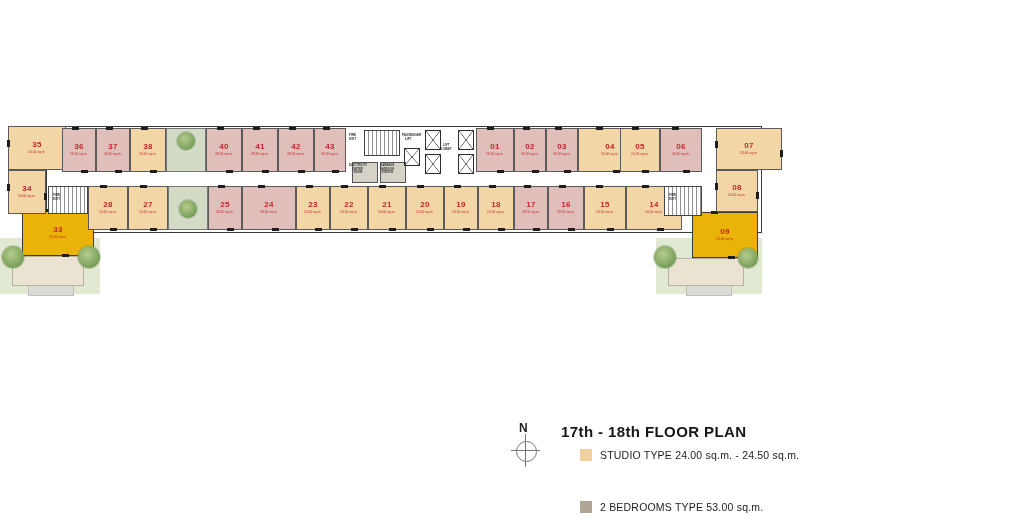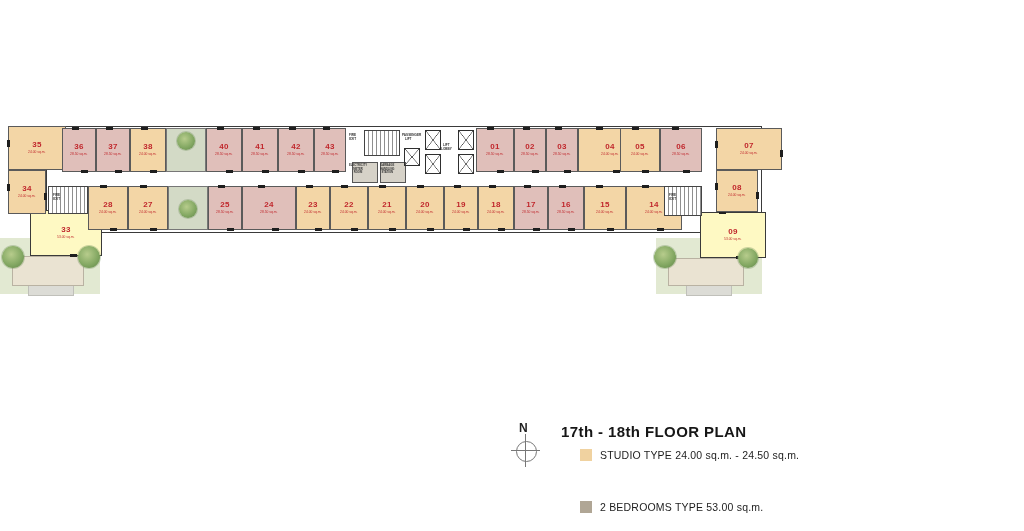--- a/index.html
+++ b/index.html
@@ -9,21 +9,21 @@
   
   .bar{position:absolute;background:#fff;border:1.5px solid #3a3a3a;box-sizing:border-box;z-index:2;}
   .unit{position:absolute;box-sizing:border-box;border:1px solid #5a5a5a;display:flex;flex-direction:column;
         align-items:center;justify-content:center;z-index:6;}
   .unit::before{content:"";position:absolute;top:-2px;left:28%;width:7px;height:3px;background:#1e1e1e;}
   .unit::after{content:"";position:absolute;bottom:-2px;left:55%;width:7px;height:3px;background:#1e1e1e;}
   .unit.vert::before{top:30%;left:-2px;width:3px;height:7px;}
   .unit.vert::after{bottom:30%;left:auto;right:-2px;width:3px;height:7px;}
   .studio{background:#f3d6a6;}
   .onebed{background:#e0bfba;}
-  .twobed{background:#fef9c3;z-index:5;border:1.2px solid #3a3a3a;margin-left:8px;}
+  .twobed{background:#eab308;z-index:5;border:1.2px solid #3a3a3a;}
   .uno{font-size:8px;font-weight:bold;color:#c0272c;line-height:1;letter-spacing:.2px;}
   .uarea{font-size:6px;color:#c0272c;line-height:1;transform:scale(.55);transform-origin:center top;white-space:nowrap;margin-top:1px;}
 
   
   .garden{position:absolute;background:#d3dac6;border:1px solid #777;box-sizing:border-box;z-index:3;}
   .tree{position:absolute;border-radius:50%;z-index:7;
         background:radial-gradient(circle at 42% 38%,#b7cc8c,#85a964 55%,#6f9553 80%,#61854a);
         box-shadow:0 0 0 1px rgba(110,140,90,.35);}
   .lawn{position:absolute;background:#e2e9d2;z-index:1;}
   .terrace{position:absolute;background:#eae3d2;border:1px solid #b9b2a2;box-sizing:border-box;z-index:2;}

